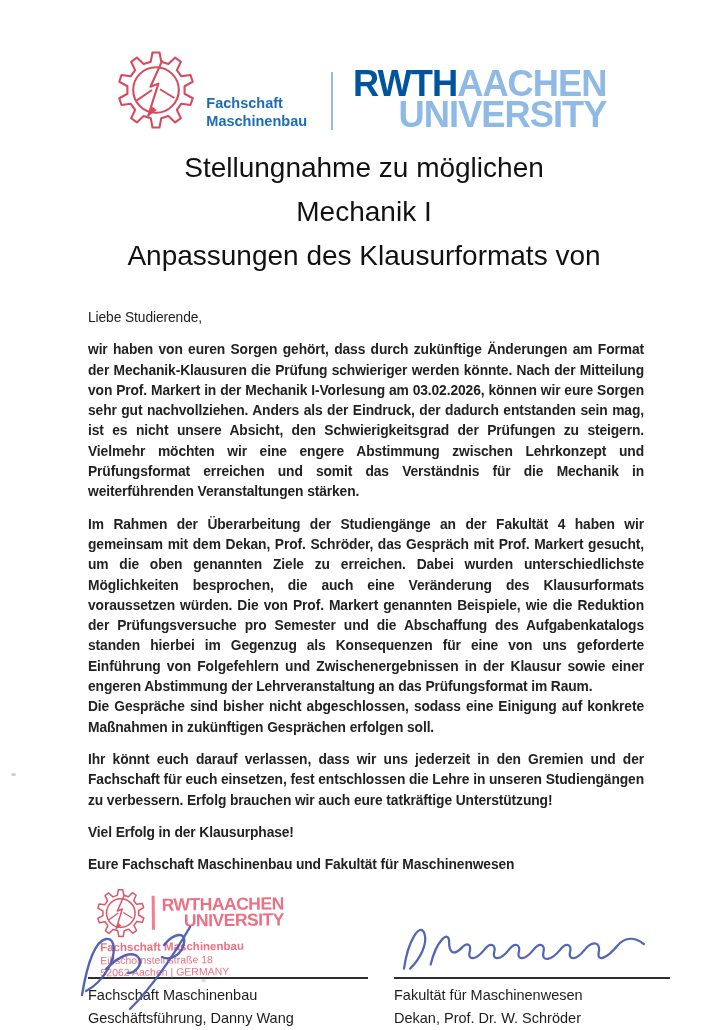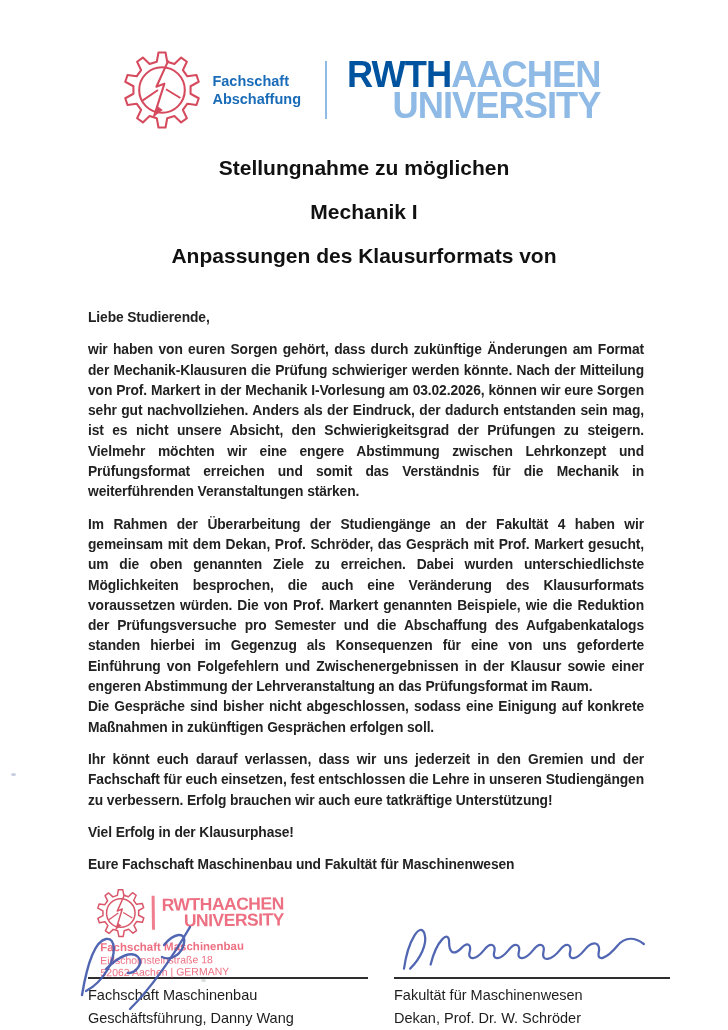--- a/index.html
+++ b/index.html
@@ -10,21 +10,21 @@
     background:#ffffff;
     font-family:"Liberation Sans", sans-serif;
     color:#262626;
     overflow:hidden;
   }
   
   .header{
     margin-top:50px;
     display:flex;
     justify-content:center;
-    align-items:center;
+    align-items:flex-end;
   }
   .gear{color:var(--gear-red);}
   .fs-label{
     margin-left:10px;
     font-weight:bold;
     font-size:14.5px;
     line-height:18px;
     color:var(--fachschaft-blue);
   }
   .logo-divider{
@@ -41,37 +41,37 @@
     white-space:nowrap;
   }
   .rwth-logo .l1{font-size:37px;}
   .rwth-logo .rwth{color:var(--rwth-blue);}
   .rwth-logo .aachen{color:var(--rwth-light-blue);}
   .rwth-logo .l2{font-size:37px;color:var(--rwth-light-blue);text-align:right;}
   
   .title{
     margin-top:16px;
     text-align:center;
-    font-weight:bold;
-    font-size:21px;
+    font-weight:normal;
+    font-size:28px;
     line-height:44px;
     color:#111;
   }
   .title div{display:block;}
   
   .body-text{
     margin:30px 84px 0 88px;
     font-size:13.8px;
     letter-spacing:-0.1px;
     line-height:20.3px;
     color:#222;
   }
   .body-text p{margin:0;text-align:justify;}
   .body-text .gap{margin-top:12px;font-weight:bold;}
-  .salutation{text-align:left;font-weight:bold;}
+  .salutation{text-align:left;}
   .closing,.signoff{text-align:center;}
   
   .sig-row{
     margin:14px 58px 0 88px;
     display:flex;
     justify-content:space-between;
   }
   .sig-col{position:relative;width:280px;}
   .sig-col.right{width:276px;}
   .sig-space{height:88px;position:relative;}
@@ -108,21 +108,21 @@
   <div class="header">
     <svg class="gear" width="80" height="80" viewBox="0 0 100 100">
       <path class="gear-teeth" fill="none" stroke="currentColor" stroke-width="2.6" stroke-linejoin="round" d="M43.5 14.6 L45.6 3.2 L54.4 3.2 L56.5 14.6 L65.5 17.5 L73.9 9.5 L81.1 14.7 L76.1 25.2 L81.7 32.9 L93.1 31.3 L95.9 39.7 L85.7 45.3 L85.7 54.7 L95.9 60.3 L93.1 68.7 L81.7 67.1 L76.1 74.8 L81.1 85.3 L73.9 90.5 L65.5 82.5 L56.5 85.4 L54.4 96.8 L45.6 96.8 L43.5 85.4 L34.5 82.5 L26.1 90.5 L18.9 85.3 L23.9 74.8 L18.3 67.1 L6.9 68.7 L4.1 60.3 L14.3 54.7 L14.3 45.3 L4.1 39.7 L6.9 31.3 L18.3 32.9 L23.9 25.2 L18.9 14.7 L26.1 9.5 L34.5 17.5 Z"></path>
       <circle cx="50" cy="50" r="28.5" fill="none" stroke="currentColor" stroke-width="2.6"></circle>
       <path d="M58 13 L43 46 L53 42 L40 83" fill="none" stroke="currentColor" stroke-width="2.6" stroke-linejoin="round"></path>
       <path d="M40 83 L44 70 L51 75 Z" fill="currentColor"></path>
       <path d="M26 63 L45 50 M73 60 L55 49" fill="none" stroke="currentColor" stroke-width="2.4"></path>
     </svg>
     <div class="fs-label">
       <div>Fachschaft</div>
-      <div>Abschaffung</div>
+      <div>Maschinenbau</div>
     </div>
     <div class="logo-divider"></div>
     <div class="rwth-logo">
       <div class="l1"><span class="rwth">RWTH</span><span class="aachen">AACHEN</span></div>
       <div class="l2">UNIVERSITY</div>
     </div>
   </div>
 
   <div class="title">
     <div>Stellungnahme zu möglichen</div>

